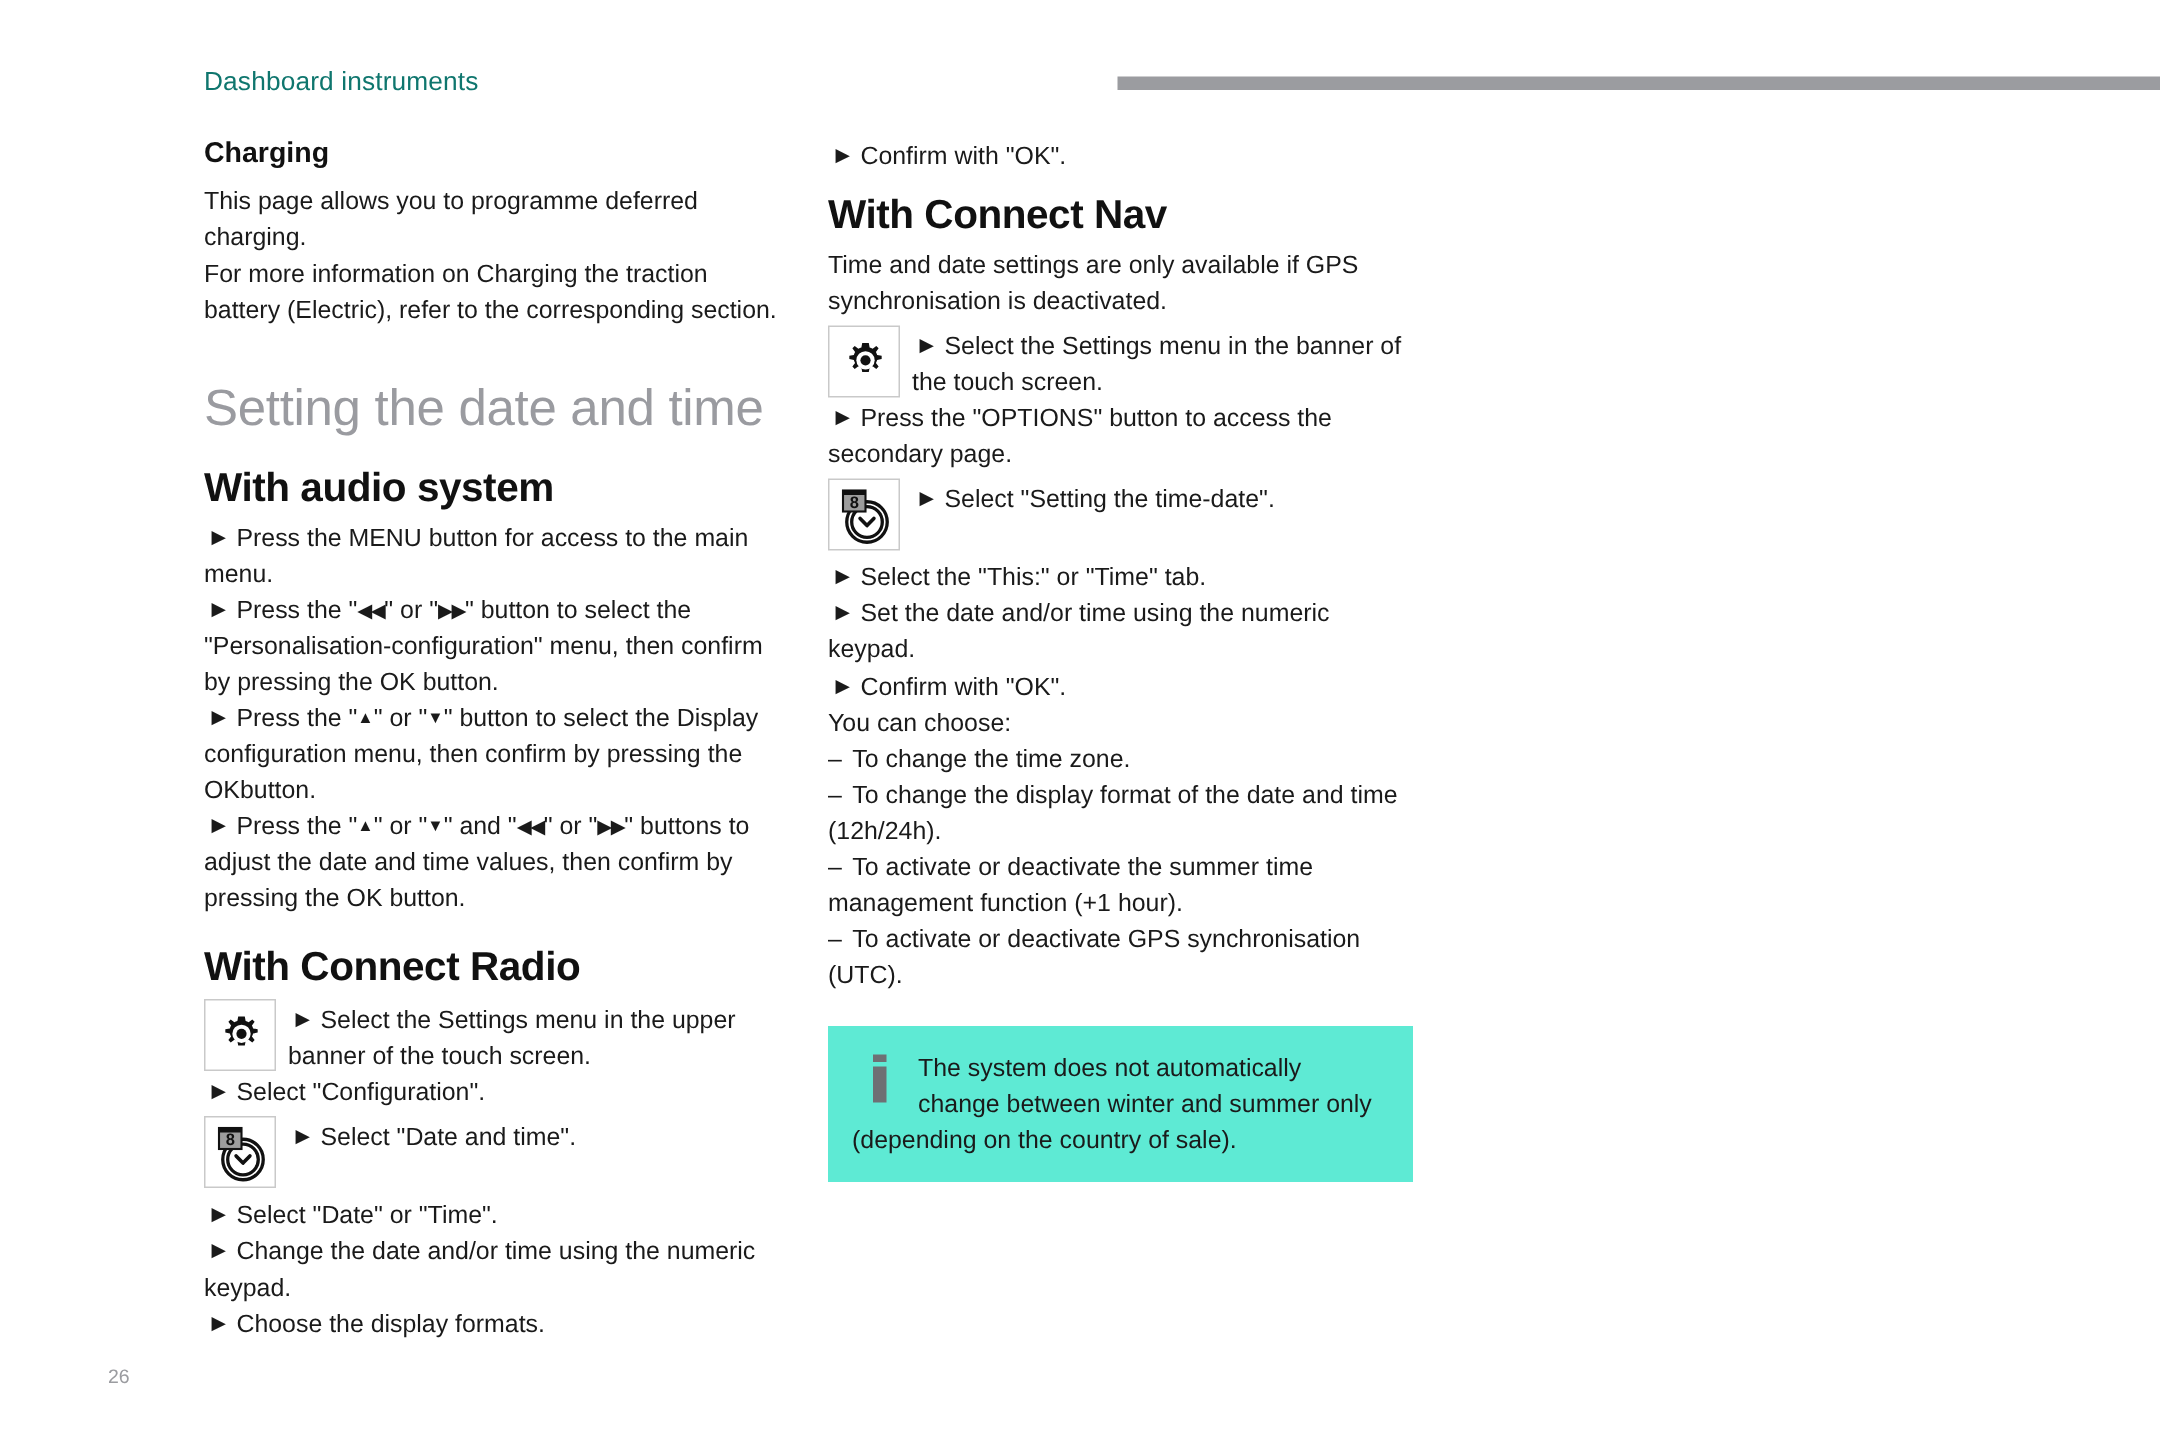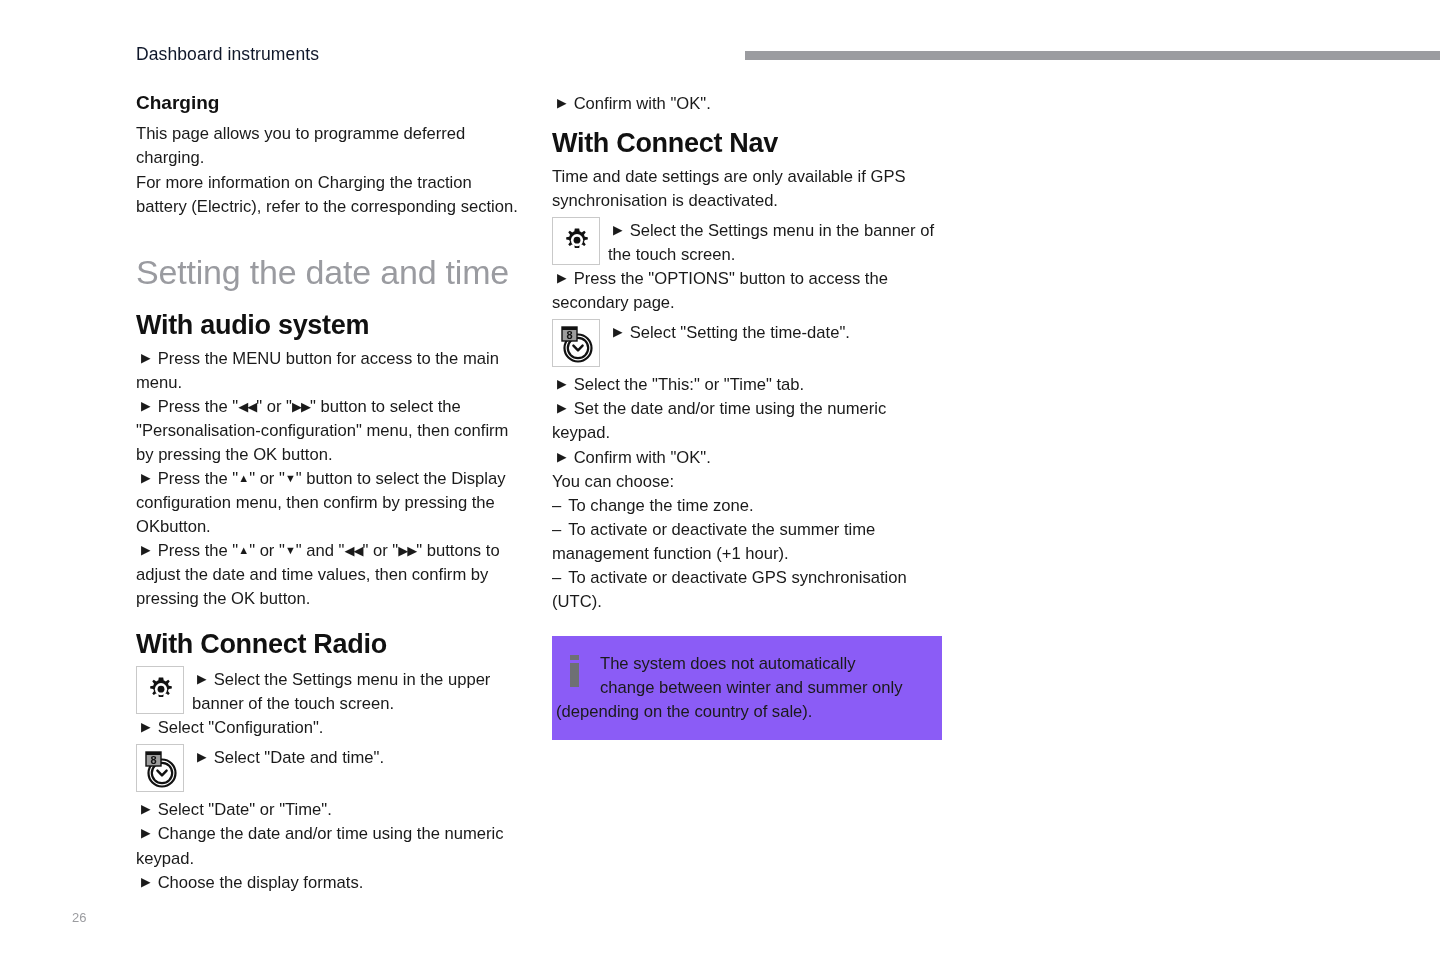--- a/index.html
+++ b/index.html
@@ -22,21 +22,21 @@
     top: 44px;
     left: 0;
     width: 1445px;
     height: 28px;
   }
   .header-title {
     position: absolute;
     left: 136px;
     top: 0;
     font-size: 17.5px;
-    color: #0f172a;
+    color: #0f766e;
     letter-spacing: 0.1px;
     white-space: nowrap;
   }
   .header-rule {
     position: absolute;
     left: 745px;
     top: 7px;
     width: 695px;
     height: 9px;
     background: #9b9ca0;
@@ -150,22 +150,22 @@
   }
 
   
   .gear-svg { position: absolute; left: 9px; top: 9px; }
 
   
   .dt-svg { position: absolute; left: 4px; top: 3px; }
 
   
   .note-box {
-    background: #8b5cf6;
-    padding: 16px 14px 16px 4px;
+    background: #5eead4;
+    padding: 16px 14px 16px 16px;
     margin-top: 22px;
     box-sizing: border-box;
     width: 390px;
   }
   .note-inner {
     position: relative;
     font-size: 16.6px;
     line-height: 1.45;
   }
   .note-i {
@@ -305,20 +305,21 @@
     <p class="step" style="margin-top:6px"><span class="mark">▶</span><span>Select the "</span><span class="b">This:</span><span>" or "</span><span class="b">Time</span><span>" tab.</span></p>
 
     <p class="step"><span class="mark">▶</span><span>Set the date and/or time using the numeric keypad.</span></p>
 
     <p class="step"><span class="mark">▶</span><span>Confirm with "</span><span class="b">OK</span><span>".</span></p>
 
 
     <p class="body">You can choose:</p>
 
     <p class="dash-item"><span class="dash">–</span><span>To change the time zone.</span></p>
+    <p class="dash-item"><span class="dash">–</span><span>To change the display format of the date and time (12h/24h).</span></p>
     <p class="dash-item"><span class="dash">–</span><span>To activate or deactivate the summer time management function (+1 hour).</span></p>
     <p class="dash-item"><span class="dash">–</span><span>To activate or deactivate GPS synchronisation (UTC).</span></p>
 
     <div class="note-box">
       <div class="note-inner">
         <div class="note-i">
           <div class="dot"></div>
           <div class="stem"></div>
         </div>
         <div class="note-text-indent">The system does not automatically</div>

